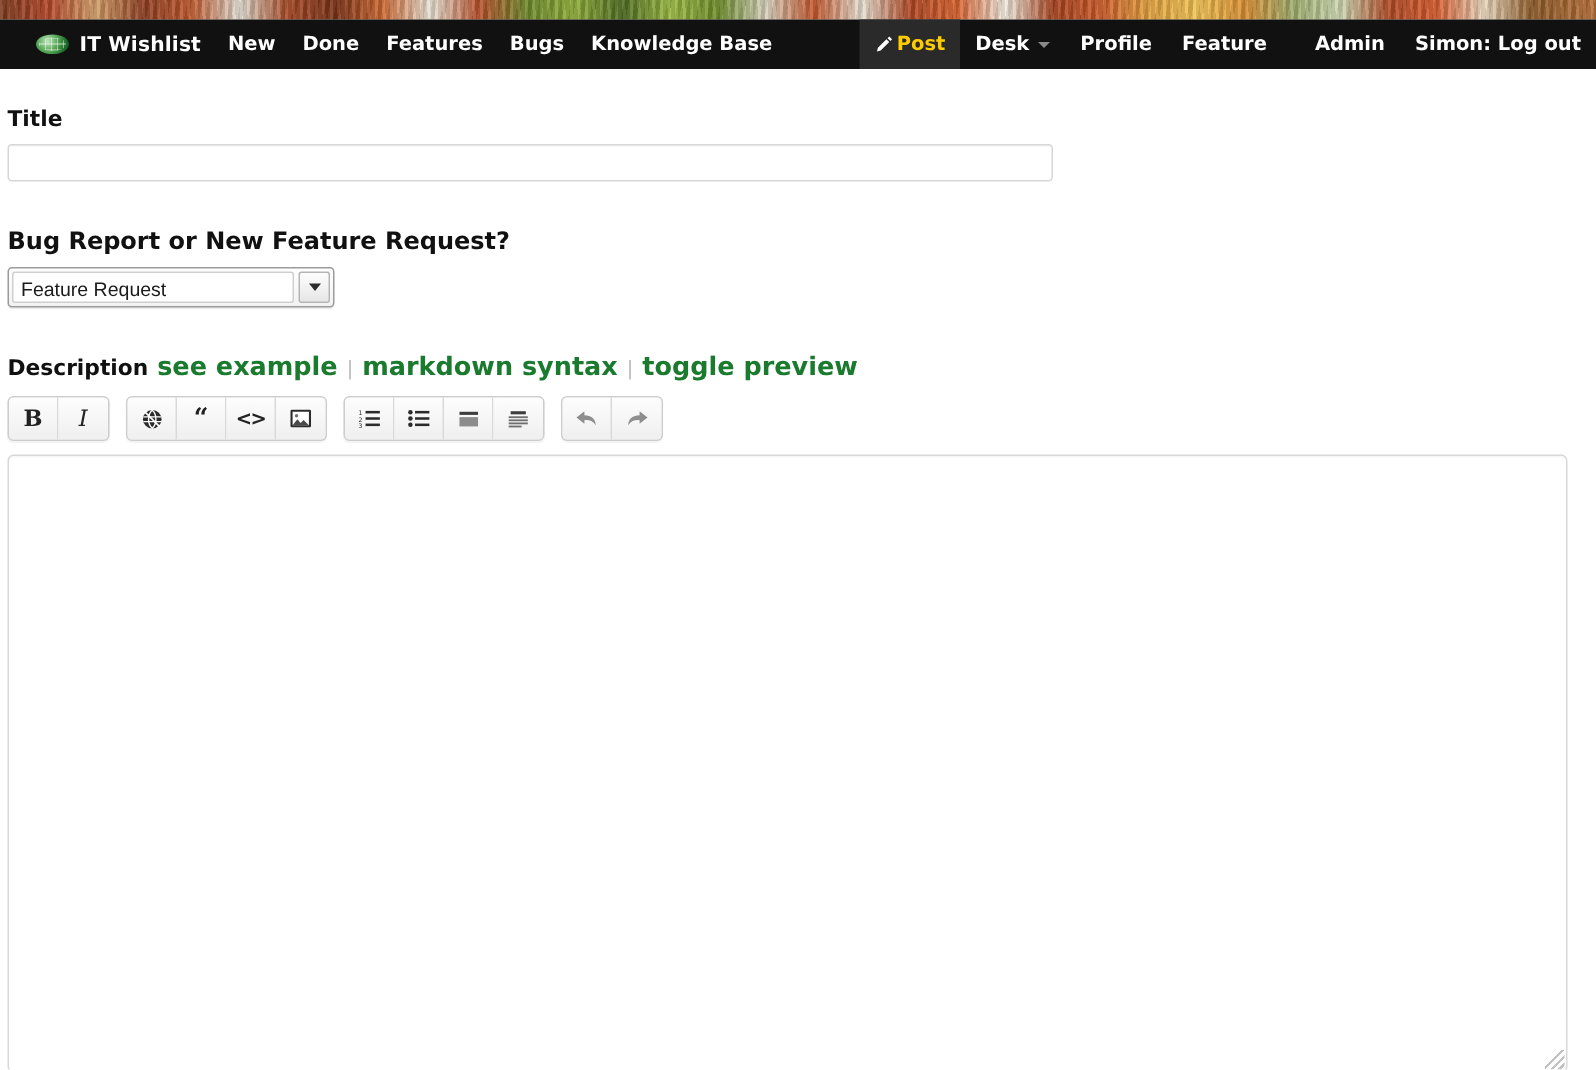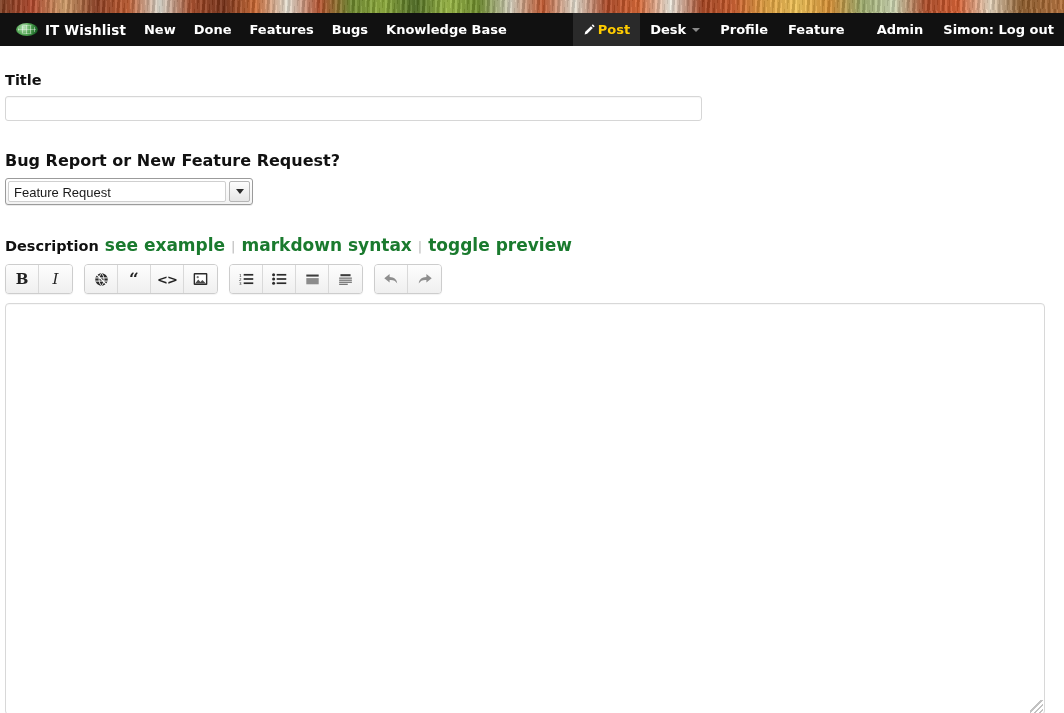--- a/index.html
+++ b/index.html
@@ -45,21 +45,21 @@
     justify-content: space-between;
     color: #ffffff;
     font-size: 13px;
     font-weight: bold;
     position: relative;
   }
   .nav-left, .nav-right { display: flex; align-items: stretch; }
 
   .brand {
     display: flex; align-items: center;
-    padding: 0 9px 0 16px;
+    padding: 0 9px 0 24px;
     gap: 7px;
     color: #ffffff;
     white-space: nowrap;
   }
   .logo-mark {
     width: 22px; height: 13px;
     border-radius: 50%;
     background: radial-gradient(circle at 35% 35%, #bfe6bf 0%, #57a957 40%, #1f6b2a 75%, #0e3d17 100%);
     position: relative; flex: none;
     overflow: hidden;
@@ -128,21 +128,21 @@
   }
 
   .label-row { display: flex; align-items: baseline; gap: 7px; margin: 30px 0 8px 0; }
   .label-row .strong { font-size: 16px; font-weight: bold; color: #111111; }
   .label-row .muted { font-size: 13px; color: #8d8d8d; font-weight: normal; }
 
   
   .select-wrap {
     display: inline-flex;
     align-items: flex-end;
-    width: 248px;
+    width: 218px;
     height: 27px;
     border: 1px solid #9b9b9b;
     border-radius: 3px;
     background: linear-gradient(#ffffff, #f2f2f2);
     padding: 2px;
     box-shadow: 0 1px 0 rgba(0,0,0,.08);
     cursor: pointer;
   }
   .select-value {
     flex: 1;

